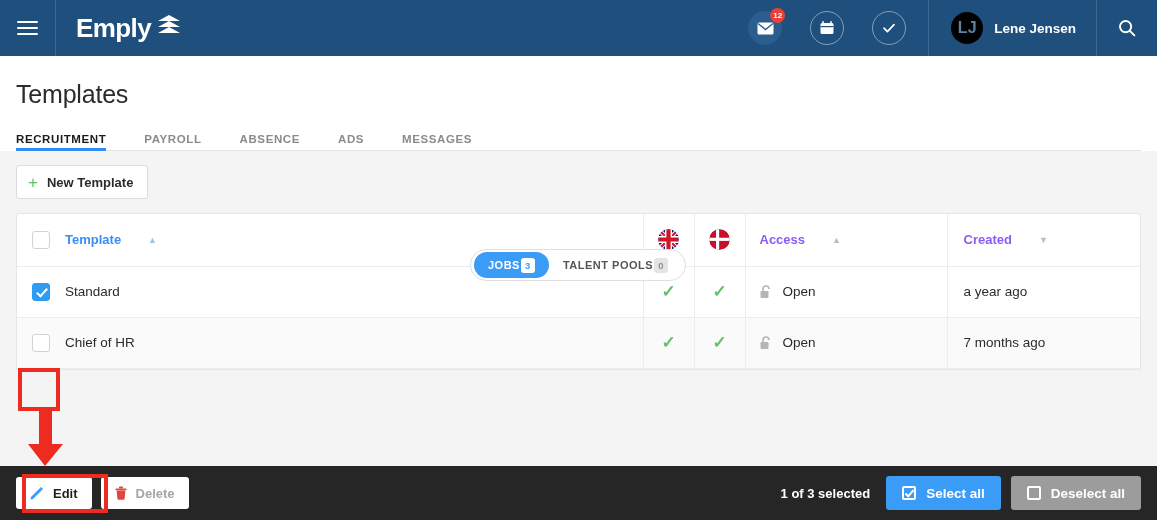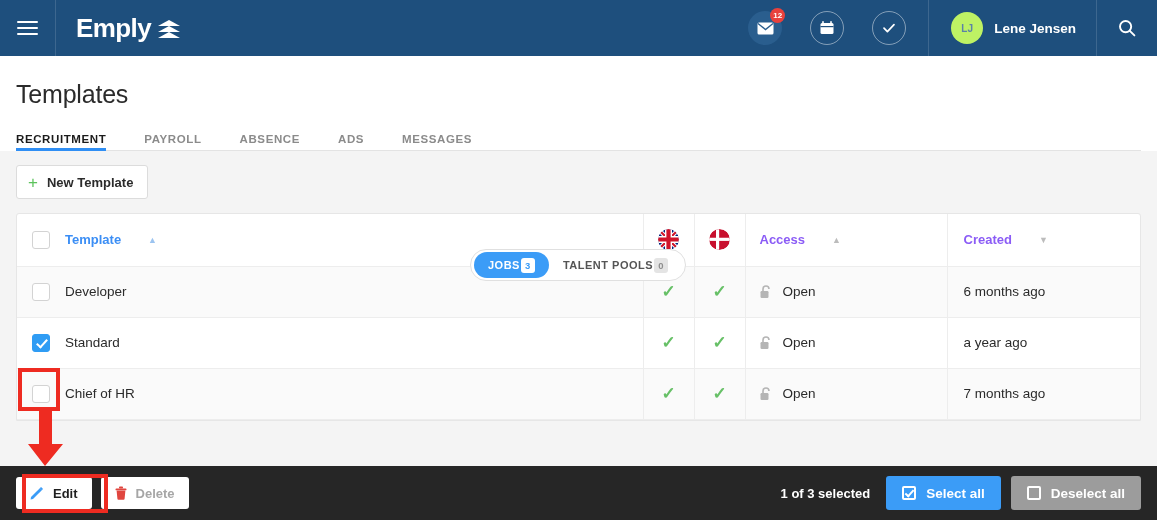--- a/index.html
+++ b/index.html
@@ -21,21 +21,21 @@
     width: 56px; height: 56px;
     display: flex; flex-direction: column;
     align-items: center; justify-content: center;
     gap: 4px; cursor: pointer;
     border-right: 1px solid rgba(255,255,255,0.14);
   }
   .hamburger span {
     display: block; width: 21px; height: 2px; background: #fff; border-radius: 1px;
   }
   .brand {
-    display: flex; align-items: center; gap: 7px;
+    display: flex; align-items: flex-start; gap: 7px;
     margin-left: 20px; cursor: pointer;
   }
   .brand-text {
     color: #fff; font-size: 26px; font-weight: bold; letter-spacing: -0.6px;
   }
   .brand-mark { position: relative; width: 22px; height: 20px; }
   .brand-mark i {
     position: absolute; left: 0; display: block;
     width: 0; height: 0; border-left: 11px solid transparent;
     border-right: 11px solid transparent; border-bottom: 6px solid #fff;
@@ -65,22 +65,22 @@
 
   .user-block {
     display: flex; align-items: center; gap: 11px;
     height: 56px; padding: 0 20px 0 22px;
     border-left: 1px solid rgba(255,255,255,0.14);
     border-right: 1px solid rgba(255,255,255,0.14);
     cursor: pointer;
   }
   .avatar {
     width: 32px; height: 32px; border-radius: 50%;
-    background: #bef264; color: #5b82a7;
-    font-size: 10px; font-weight: bold;
+    background: #000000; color: #5b82a7;
+    font-size: 16px; font-weight: bold;
     display: flex; align-items: center; justify-content: center;
   }
   .user-name { color: #fff; font-size: 13.5px; font-weight: bold; }
   .search-btn {
     width: 60px; height: 56px;
     display: flex; align-items: center; justify-content: center;
     cursor: pointer;
   }
 
   
@@ -384,91 +384,67 @@
           <th class="col-div">
             <div class="th-inner" style="padding-left:16px">
               <span class="th-sort-idle">Created</span>
               <span class="caret">▼</span>
             </div>
           </th>
         </tr>
       </thead>
       <tbody>
 
-        <tr class="alt">
+
+        <tr>
           <td class="check-cell">
-            <span class="cb"></span>
-          </td>
-          <td>Developer</td>
+            <span class="cb checked"></span>
+          </td>
+          <td>Standard</td>
           <td class="flag-cell col-div">
             <span class="tick">✓</span>
           </td>
           <td class="flag-cell col-div">
             <span class="tick">✓</span>
           </td>
           <td class="col-div">
             <div class="access-cell">
               <svg width="12" height="14" viewBox="0 0 12 14">
                 <path d="M3,6 V4 a3,3 0 0 1 6,0" stroke="#b5b5b5" stroke-width="1.6" fill="none"></path>
                 <rect x="0.5" y="6" width="8" height="7" rx="1.2" fill="#b5b5b5"></rect>
               </svg>
               <span>Open</span>
             </div>
           </td>
           <td class="col-div">
-            <div class="created-cell">6 months ago</div>
+            <div class="created-cell">a year ago</div>
           </td>
         </tr>
 
-        <tr>
+        <tr class="alt">
           <td class="check-cell">
-            <span class="cb checked"></span>
-          </td>
-          <td>Standard</td>
+            <span class="cb"></span>
+          </td>
+          <td>Chief of HR</td>
           <td class="flag-cell col-div">
             <span class="tick">✓</span>
           </td>
           <td class="flag-cell col-div">
             <span class="tick">✓</span>
           </td>
           <td class="col-div">
             <div class="access-cell">
               <svg width="12" height="14" viewBox="0 0 12 14">
                 <path d="M3,6 V4 a3,3 0 0 1 6,0" stroke="#b5b5b5" stroke-width="1.6" fill="none"></path>
                 <rect x="0.5" y="6" width="8" height="7" rx="1.2" fill="#b5b5b5"></rect>
               </svg>
               <span>Open</span>
             </div>
           </td>
           <td class="col-div">
-            <div class="created-cell">a year ago</div>
-          </td>
-        </tr>
-
-        <tr class="alt">
-          <td class="check-cell">
-            <span class="cb"></span>
-          </td>
-          <td>Chief of HR</td>
-          <td class="flag-cell col-div">
-            <span class="tick">✓</span>
-          </td>
-          <td class="flag-cell col-div">
-            <span class="tick">✓</span>
-          </td>
-          <td class="col-div">
-            <div class="access-cell">
-              <svg width="12" height="14" viewBox="0 0 12 14">
-                <path d="M3,6 V4 a3,3 0 0 1 6,0" stroke="#b5b5b5" stroke-width="1.6" fill="none"></path>
-                <rect x="0.5" y="6" width="8" height="7" rx="1.2" fill="#b5b5b5"></rect>
-              </svg>
-              <span>Open</span>
-            </div>
-          </td>
-          <td class="col-div">
             <div class="created-cell">7 months ago</div>
           </td>
         </tr>
 
       </tbody>
     </table>
   </div>
 </div>
 
 <div class="actionbar">

